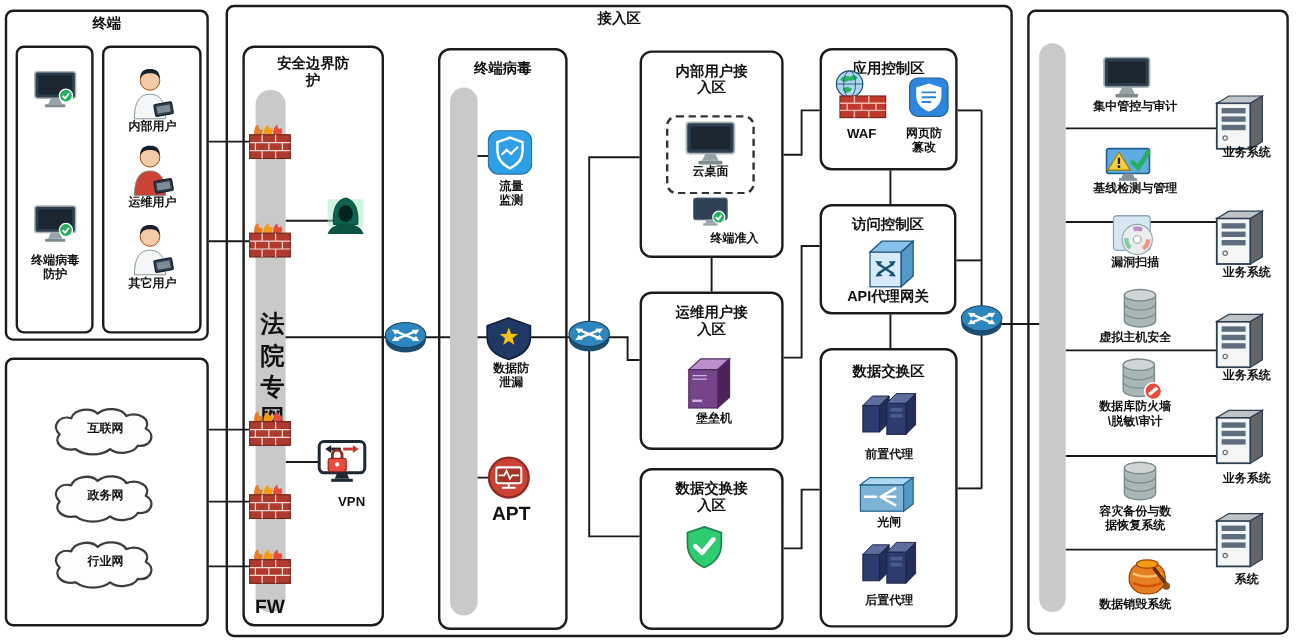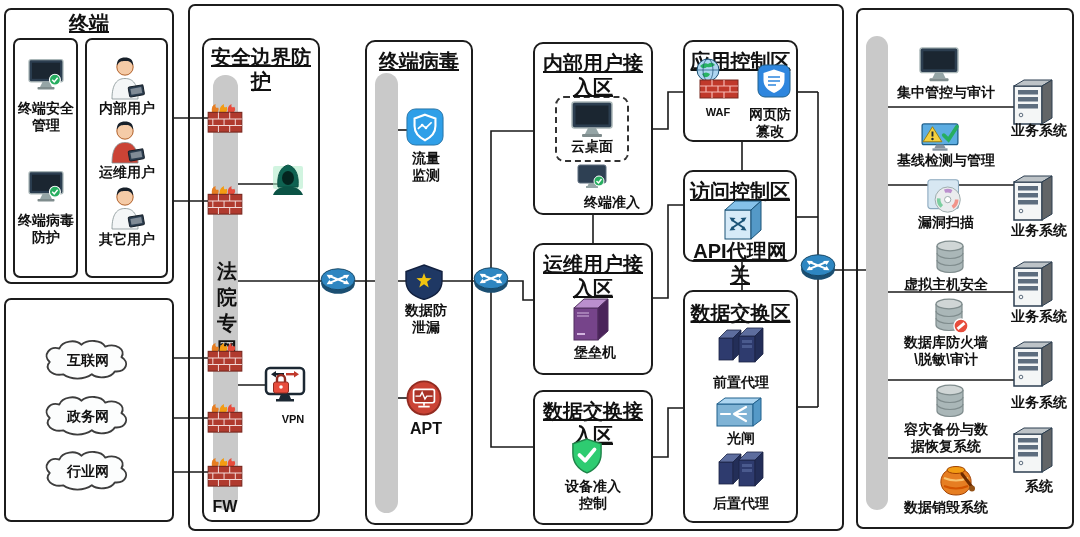--- a/index.html
+++ b/index.html
@@ -3,23 +3,23 @@
 <meta charset="utf-8">
 <style>
   html,body{margin:0;padding:0;background:#fff;}
   .stage{position:relative;width:1080px;height:537px;background:#fff;overflow:hidden;
          font-family:"Liberation Sans",sans-serif;}
   .box{position:absolute;z-index:1;border:2px solid #1c1c1c;border-radius:10px;background:transparent;box-sizing:border-box;}
   .sq{border-radius:7px;}
   .dashedbox{position:absolute;z-index:1;border:2px dashed #333;border-radius:9px;box-sizing:border-box;}
   .bar{position:absolute;z-index:3;background:#c9c9c9;border-radius:12px;}
   #wires{position:absolute;left:0;top:0;z-index:2;}
-  .lbl{position:absolute;z-index:4;font-weight:bold;font-size:14px;line-height:1.18;
+  .lbl{position:absolute;z-index:4;font-weight:bold;font-size:10px;line-height:1.18;
        color:#111;text-align:center;white-space:pre-line;}
-  .fs15{font-size:20px;text-decoration:underline;}
+  .fs15{font-size:12px;}
   .fs16{font-size:16px;}
   .fs17{font-size:11px;}
   .vert{width:17px;line-height:1.3;font-size:20px;}
   .ic{position:absolute;z-index:4;}
 </style>
 </head>
 <body>
 
 <div class="stage">
 
@@ -253,39 +253,38 @@
   <div class="box" style="left:683px;top:40px;width:115px;height:102px"></div>
   <div class="box" style="left:683px;top:170px;width:114px;height:92px"></div>
   <div class="box" style="left:683px;top:290px;width:115px;height:233px"></div>
   <div class="box sq" style="left:856px;top:8px;width:218px;height:521px"></div>
 
   <div class="bar" style="left:213px;top:75px;width:25px;height:435px"></div>
   <div class="bar" style="left:375px;top:73px;width:23px;height:440px"></div>
   <div class="bar" style="left:866px;top:36px;width:22px;height:474px"></div>
 
   <div class="lbl fs15" style="left:4px;top:12px;width:170px">终端</div>
+  <div class="lbl fs15" style="left:188px;top:8px;width:656px">接入区</div>
   <div class="lbl fs15" style="left:206px;top:46px;width:110px">安全边界防
 护</div>
   <div class="lbl fs15" style="left:367px;top:50px;width:104px">终端病毒</div>
   <div class="lbl fs15" style="left:537px;top:52px;width:112px">内部用户接
 入区</div>
   <div class="lbl fs15" style="left:537px;top:253px;width:112px">运维用户接
 入区</div>
   <div class="lbl fs15" style="left:537px;top:400px;width:112px">数据交换接
 入区</div>
   <div class="lbl fs15" style="left:685px;top:50px;width:111px">应用控制区</div>
   <div class="lbl fs15" style="left:685px;top:180px;width:110px">访问控制区</div>
   <div class="lbl fs15" style="left:685px;top:302px;width:111px">数据交换区</div>
 
   <svg class="ic" style="left:26px;top:58px" width="40" height="34" viewBox="0 0 46 40">
       <use href="#sym-cloudmon"></use>
       <use href="#sym-badge" x="26" y="18" width="15" height="15"></use>
     </svg>
-  <div class="lbl" style="left:10px;top:100px;width:72px">终端安全
-管理</div>
   <svg class="ic" style="left:26px;top:170px" width="40" height="34" viewBox="0 0 46 40">
       <use href="#sym-cloudmon"></use>
       <use href="#sym-badge" x="26" y="18" width="15" height="15"></use>
     </svg>
   <div class="lbl" style="left:10px;top:212px;width:72px">终端病毒
 防护</div>
 
   <svg class="ic" style="left:106px;top:56px;color:#f4f6f7" width="40" height="44" viewBox="0 0 40 44">
       <use href="#sym-user"></use>
     </svg>
@@ -372,22 +371,20 @@
   <div class="lbl" style="left:574px;top:194px;width:76px">终端准入</div>
 
   <svg class="ic" style="left:568px;top:296px" width="46" height="46" viewBox="0 0 46 46">
       <use href="#sym-bastion"></use>
     </svg>
   <div class="lbl" style="left:561px;top:344px;width:68px">堡垒机</div>
 
   <svg class="ic" style="left:571px;top:438px" width="32" height="36" viewBox="0 0 34 38">
       <use href="#sym-gshield"></use>
     </svg>
-  <div class="lbl" style="left:555px;top:478px;width:76px">设备准入
-控制</div>
 
   <svg class="ic" style="left:694px;top:58px" width="46" height="42" viewBox="0 0 46 42">
       <use href="#sym-waf"></use>
     </svg>
   <svg class="ic" style="left:757px;top:64px" width="34" height="34" viewBox="0 0 34 34">
       <use href="#sym-webshield"></use>
     </svg>
   <div class="lbl fs17" style="left:694px;top:106px;width:48px">WAF</div>
   <div class="lbl" style="left:742px;top:106px;width:56px">网页防
 篡改</div>

